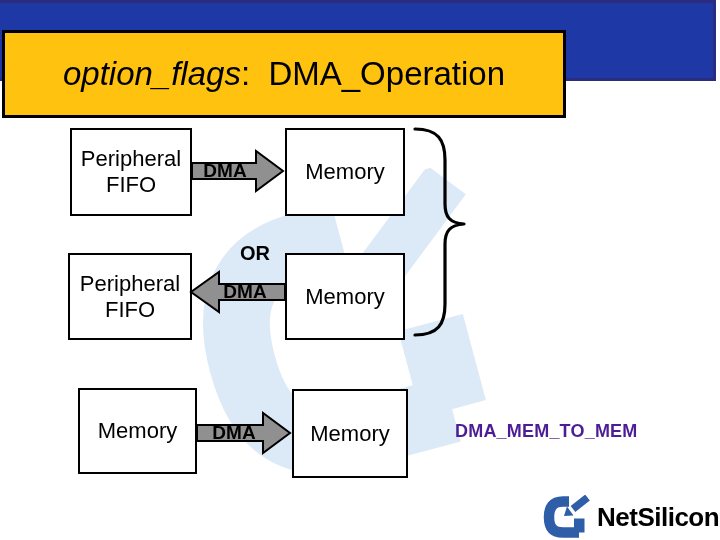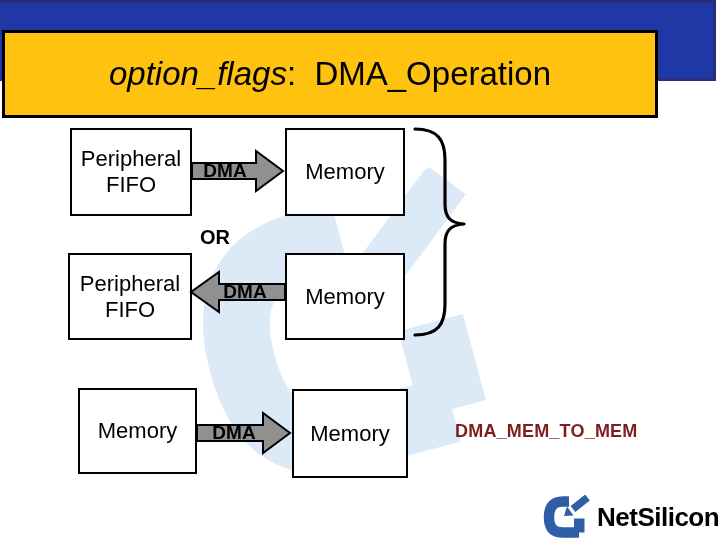--- a/index.html
+++ b/index.html
@@ -5,50 +5,50 @@
   html,body{margin:0;padding:0;background:#fff;}
   .slide{
     position:relative;width:720px;height:540px;background:#ffffff;overflow:hidden;
     font-family:"Liberation Sans","DejaVu Sans",sans-serif;color:#000;
   }
   .banner{
     position:absolute;left:-4px;top:0;width:720px;height:81px;
     background:#1e39a5;border:3px solid #2b2b80;box-sizing:border-box;
   }
   .title-box{
-    position:absolute;left:2px;top:30px;width:656px;height:88px;
+    position:absolute;left:2px;top:30px;width:564px;height:88px;
     background:#ffc20e;border:3px solid #000;box-sizing:border-box;
     display:flex;flex-direction:column;justify-content:center;align-items:center;
     font-size:33px;line-height:42px;z-index:5;white-space:pre;
   }
   .title-box .kw{font-style:italic;}
   .watermark{position:absolute;left:200px;top:192px;width:318px;height:280px;transform:rotate(-15deg);z-index:0;}
   .box{
     position:absolute;background:#fff;border:2.5px solid #000;box-sizing:border-box;
     display:flex;justify-content:center;align-items:center;text-align:center;
     font-size:22px;line-height:26px;z-index:2;padding:2px 8px;
   }
   .arrow{position:absolute;z-index:2;}
   .arrow svg{display:block;}
   .arrow .lbl{
     position:absolute;top:50%;transform:translateY(-50%);
     font-size:19px;font-weight:bold;text-decoration:underline;text-align:center;z-index:3;
   }
   .or{
-    position:absolute;left:200px;top:226px;width:70px;text-align:left;
+    position:absolute;left:200px;top:242px;width:70px;text-align:right;
     font-size:20px;font-weight:bold;z-index:2;
   }
   .brace{position:absolute;left:412px;top:126px;z-index:2;}
   .brace-note{
     position:absolute;left:462px;top:213px;width:240px;text-align:center;
     font-size:28px;line-height:38px;z-index:2;
   }
   .mem2mem{
     position:absolute;left:455px;top:421px;font-size:18px;font-weight:bold;
-    color:#7f1d1d;z-index:2;letter-spacing:0.2px;
+    color:#4c1d95;z-index:2;letter-spacing:0.2px;
   }
   .logo{position:absolute;left:543px;top:495px;display:flex;align-items:center;z-index:2;}
   .logo .logo-text{font-size:26px;font-weight:bold;letter-spacing:-0.5px;margin-left:4px;}
 </style>
 </head>
 <body>
 
 <div class="slide">
 
   <div class="banner"></div>

